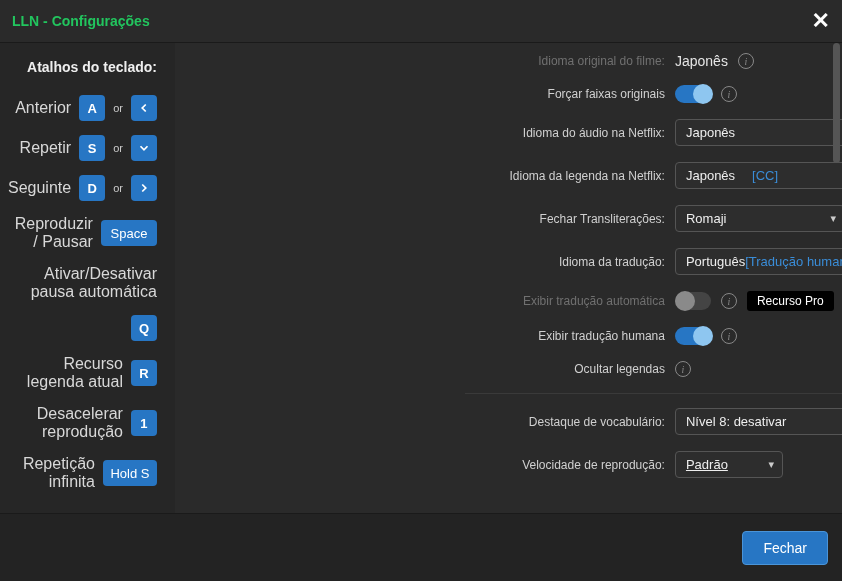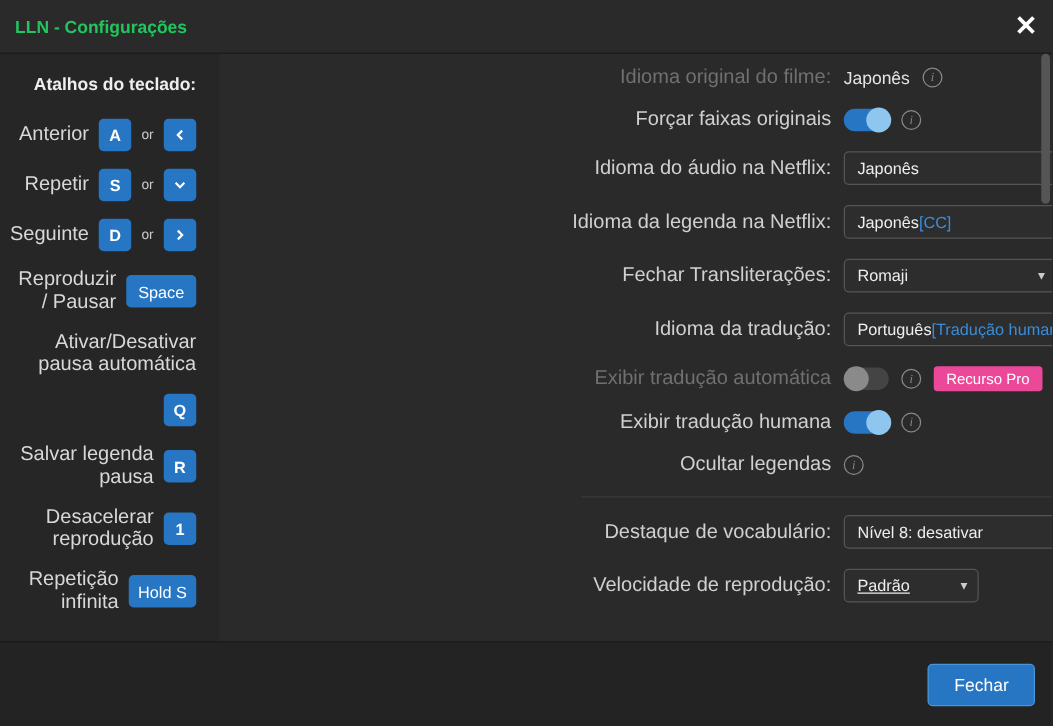--- a/index.html
+++ b/index.html
@@ -11,38 +11,38 @@
 .left-panel { width: 279px; padding: 16px 18px 16px 8px; background: #262626; }
 .left-title { text-align: right; font-weight: 700; font-size: 14px; color: #eee; margin-bottom: 20px; }
 .kbrow { display: flex; justify-content: flex-end; align-items: center; gap: 8px; margin-bottom: 14px; }
 .klabel { font-size: 16px; color: #d8d8d8; text-align: right; }
 .key { display: inline-flex; align-items: center; justify-content: center; min-width: 26px; height: 26px; padding: 0 6px; background: #2776c4; border-radius: 4px; color: #fff; font-size: 13px; font-weight: 600; }
 .key.space { min-width: 56px; font-weight: 500; }
 .key.hold { min-width: 54px; font-weight: 500; }
 .or { font-size: 11px; color: #ccc; }
 .right-panel { flex: 1; padding: 10px 30px 10px 0; position: relative; }
 .row { display: flex; align-items: center; margin-bottom: 16px; }
-.rlabel { width: 500px; text-align: right; font-size: 16px; color: #d0d0d0; padding-right: 10px; }
+.rlabel { width: 500px; text-align: right; font-size: 12px; color: #d0d0d0; padding-right: 10px; }
 .rlabel.dim { color: #707070; }
 .rvalue { display: flex; align-items: center; gap: 10px; }
 .static-val { font-size: 14px; color: #e5e5e5; }
 .toggle { width: 36px; height: 18px; background: #444; border-radius: 10px; position: relative; cursor: pointer; }
 .toggle.on { background: #2776c4; }
 .toggle .knob { position: absolute; top: -1px; width: 20px; height: 20px; background: #8ec6f0; border-radius: 50%; left: 0; }
 .toggle.on .knob { left: 18px; background: #8ec6f0; }
 .toggle.off .knob { left: 0; background: #8a8a8a; }
 .info { width: 16px; height: 16px; border: 1px solid #888; border-radius: 50%; display: inline-flex; align-items: center; justify-content: center; font-size: 10px; color: #888; font-style: italic; font-family: Georgia, serif; cursor: pointer; }
 .select { background: #2d2d2d; border: 1px solid #555; border-radius: 4px; padding: 5px 26px 5px 10px; font-size: 13px; color: #eee; position: relative; cursor: pointer; min-width: 150px; display: flex; align-items: center; }
 .select.wide { min-width: 226px; }
 .select.med { min-width: 170px; }
 .select.small { min-width: 108px; text-decoration: underline; }
 .select::after { content: '▾'; position: absolute; right: 8px; color: #ccc; font-size: 11px; }
-.cc { color: #3a8dd8; }
+.cc { color: #3a8dd8; margin-left: 17px; }
 .ht { color: #3a8dd8; }
-.pro-badge { background: #ec4899; color: #fff; padding: 3px 10px; border-radius: 3px; font-size: 12px; font-weight: 500; }
+.pro-badge { background: #000000; color: #fff; padding: 3px 10px; border-radius: 3px; font-size: 12px; font-weight: 500; }
 .divider { height: 1px; background: #3a3a3a; margin: 14px 0 14px 290px; }
 .footer { position: absolute; bottom: 0; left: 0; right: 0; height: 68px; background: #232323; border-top: 1px solid #1a1a1a; display: flex; justify-content: flex-end; align-items: center; padding-right: 14px; }
 .btn-close { background: #2776c4; color: #fff; border: 1px solid #4a94d8; border-radius: 4px; padding: 8px 20px; font-size: 14px; cursor: pointer; }
 .scrollbar { position: absolute; right: 2px; top: 43px; width: 7px; height: 120px; background: #555; border-radius: 4px; }
 .arrow-svg { width: 14px; height: 14px; }
 </style>
 </head>
 <body>
 
 <div class="header">
@@ -91,21 +91,21 @@
       <span class="klabel">Reproduzir / Pausar</span>
       <span class="key space">Space</span>
     </div>
 
     <div class="kbrow" style="flex-wrap:wrap;">
       <span class="klabel" style="width:100%; margin-bottom:6px;">Ativar/Desativar pausa automática</span>
       <span class="key">Q</span>
     </div>
 
     <div class="kbrow">
-      <span class="klabel">Salvar legenda pausa</span>
+      <span class="klabel">Recurso legenda atual</span>
       <span class="key">R</span>
     </div>
 
     <div class="kbrow">
       <span class="klabel">Desacelerar reprodução</span>
       <span class="key">1</span>
     </div>
 
 
     <div class="kbrow">

